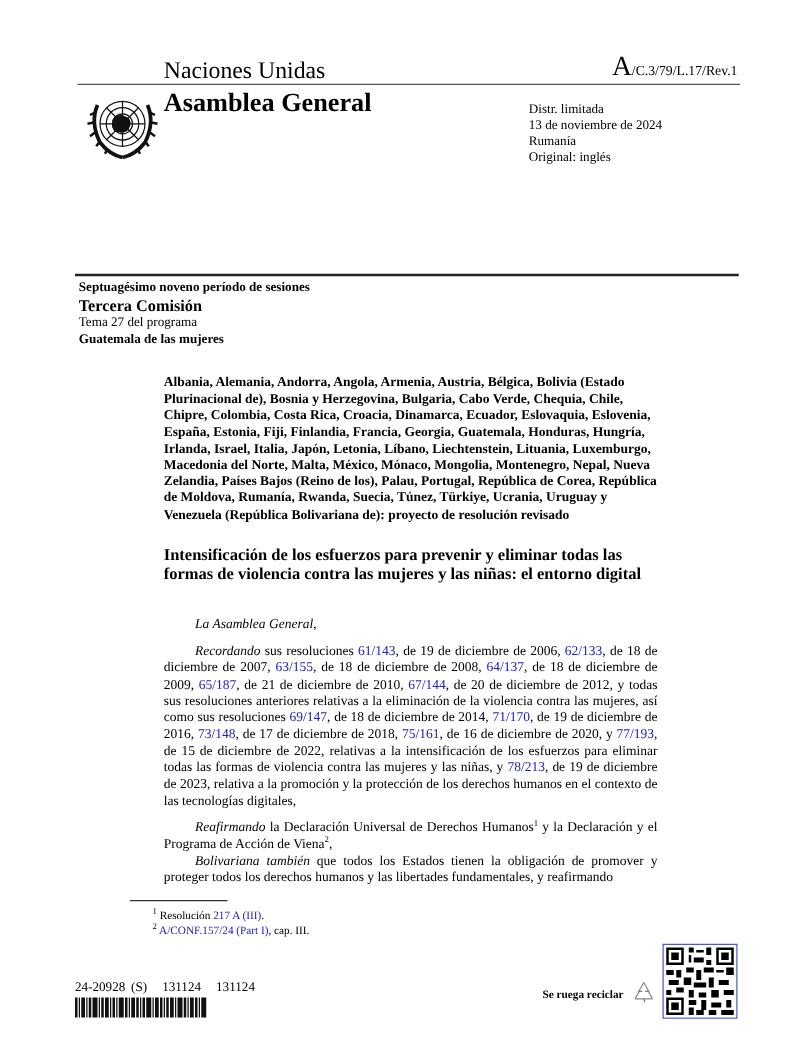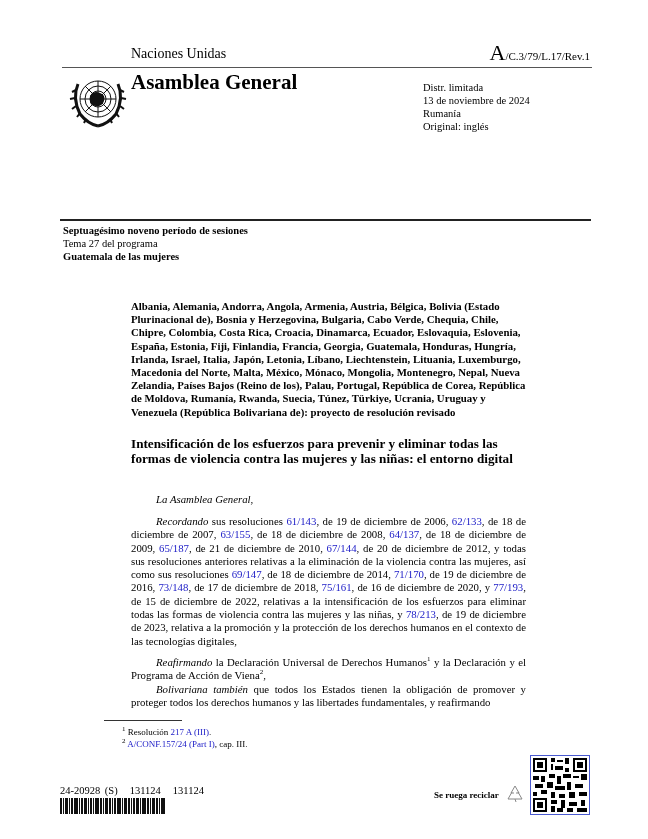--- a/index.html
+++ b/index.html
@@ -1,18 +1,18 @@
 <!DOCTYPE html>
 <html><head>
 <meta charset="utf-8">
 <style>
   html, body { margin:0; padding:0; background:#ffffff; }
   body { width:648px; height:839px; position:relative; overflow:hidden; font-family:"Liberation Serif", "DejaVu Serif", serif; color:#000; }
   .abs { position:absolute; }
-  .org { left:131px; top:46px; font-size:14px; }
+  .org { left:131px; top:46px; font-size:19px; }
   .symbol { right:58px; top:40px; font-size:11px; white-space:nowrap; }
   .symbol .big { font-size:22px; }
   .rule-top { left:62px; top:67px; width:530px; height:1px; background:#555; }
   .emblem { left:66px; top:72px; width:64px; height:56px; }
   .body-title { left:131px; top:70px; font-size:21px; font-weight:bold; }
   .distr { left:423px; top:81px; font-size:10.5px; line-height:13px; }
   .rule-thick { left:60px; top:219px; width:531px; height:2px; background:#222; }
   .session { left:63px; top:224px; font-size:10.5px; line-height:13px; }
   .session .s1 { font-weight:bold; }
   .session .s2 { font-weight:bold; font-size:13px; line-height:15px; }
@@ -71,20 +71,21 @@
   <div>Distr. limitada</div>
   <div>13 de noviembre de 2024</div>
   <div>Rumanía</div>
   <div>Original: inglés</div>
 </div>
 
 <div class="abs rule-thick"></div>
 
 <div class="abs session">
   <div class="s1">Septuagésimo noveno período de sesiones</div>
+  <div class="s2">Tercera Comisión</div>
   <div>Tema 27 del programa</div>
   <div class="s4">Guatemala de las mujeres</div>
 </div>
 
 <div class="abs sponsors">Albania, Alemania, Andorra, Angola, Armenia, Austria, Bélgica, Bolivia (Estado Plurinacional de), Bosnia y Herzegovina, Bulgaria, Cabo Verde, Chequia, Chile, Chipre, Colombia, Costa Rica, Croacia, Dinamarca, Ecuador, Eslovaquia, Eslovenia, España, Estonia, Fiji, Finlandia, Francia, Georgia, Guatemala, Honduras, Hungría, Irlanda, Israel, Italia, Japón, Letonia, Líbano, Liechtenstein, Lituania, Luxemburgo, Macedonia del Norte, Malta, México, Mónaco, Mongolia, Montenegro, Nepal, Nueva Zelandia, Países Bajos (Reino de los), Palau, Portugal, República de Corea, República de Moldova, Rumanía, Rwanda, Suecia, Túnez, Türkiye, Ucrania, Uruguay y Venezuela (República Bolivariana de): proyecto de resolución revisado</div>
 
 <div class="abs doc-title">Intensificación de los esfuerzos para prevenir y eliminar todas las formas de violencia contra las mujeres y las niñas: el entorno digital</div>
 
 <div class="abs text" style="top:493px;">
   <p><span class="it">La Asamblea General</span><span>,</span></p>

